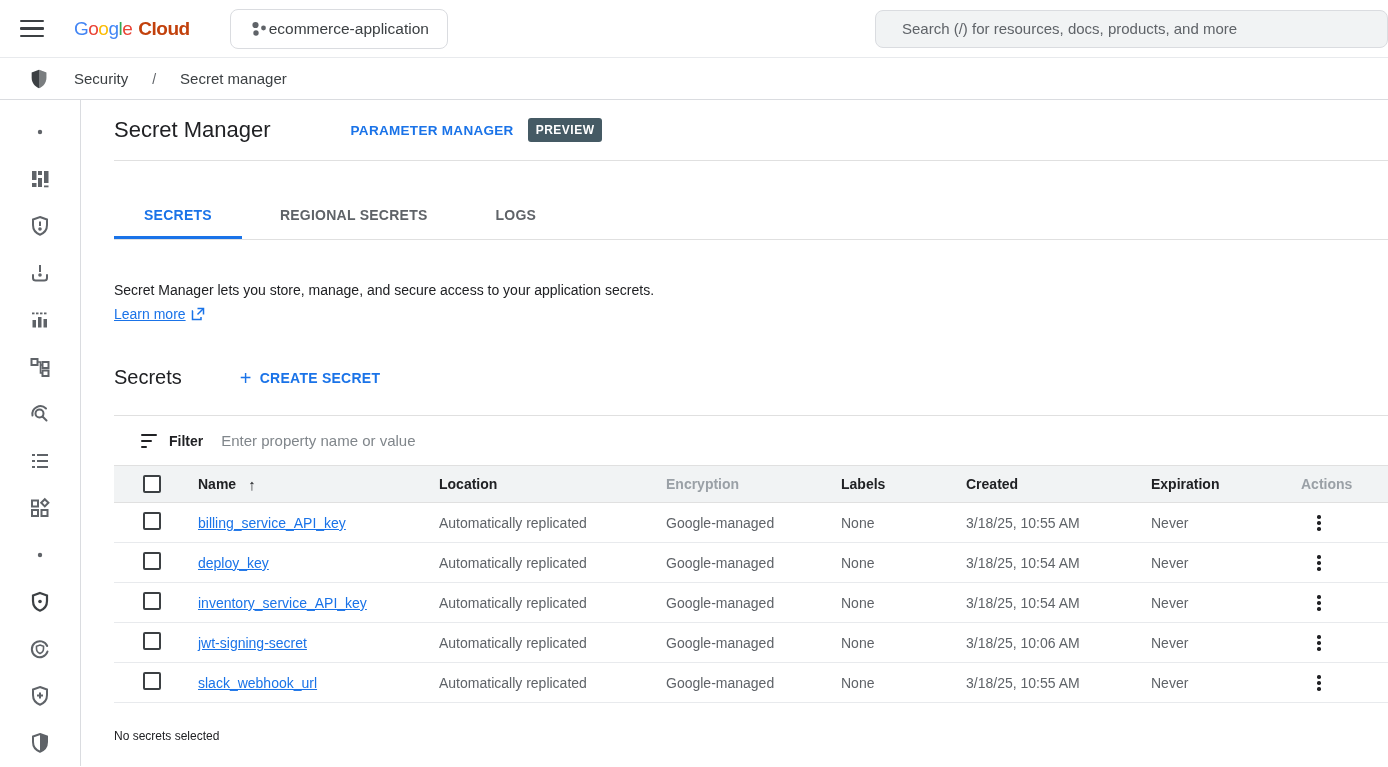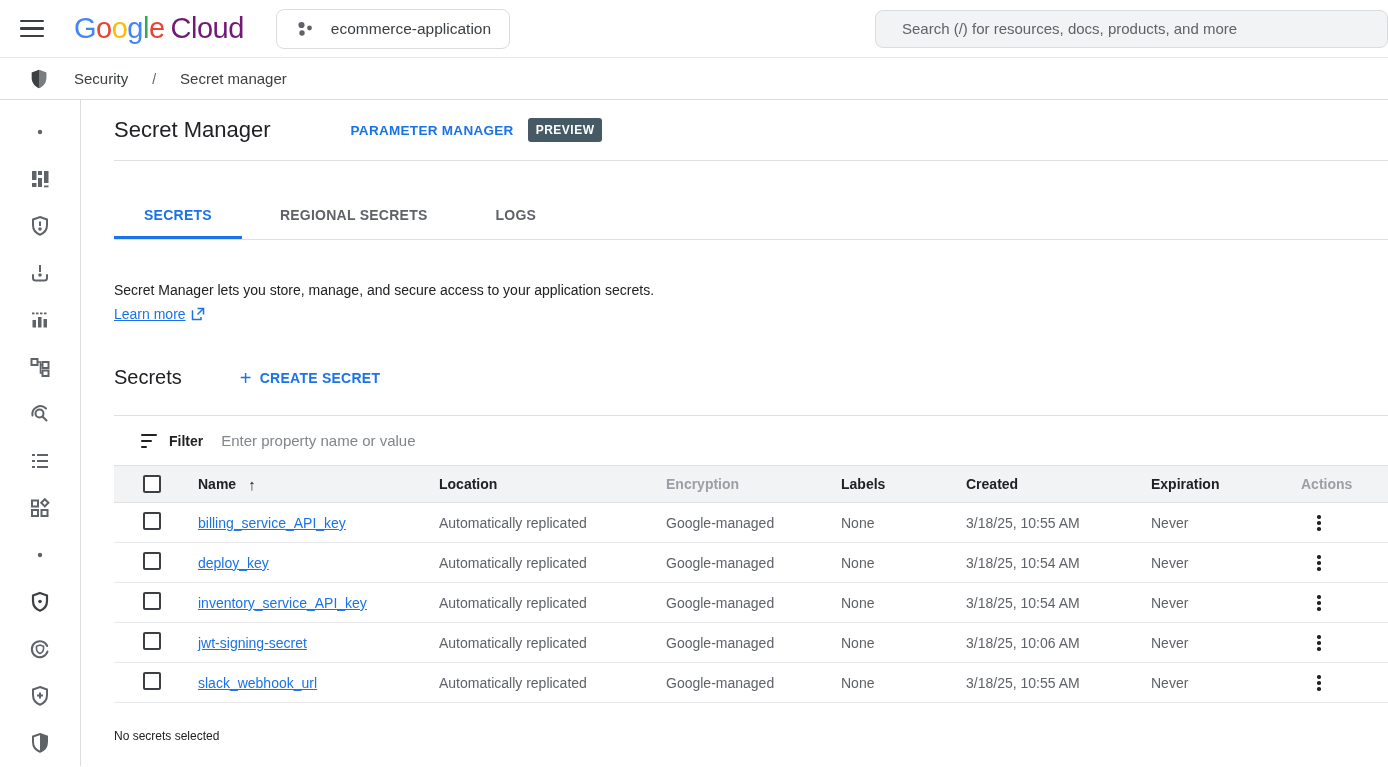--- a/index.html
+++ b/index.html
@@ -6,24 +6,24 @@
   html,body { width:1388px; height:767px; }
   body {
     font-family: "Liberation Sans", "DejaVu Sans", sans-serif;
     background:#fff; color:#202124; overflow:hidden;
   }
   
   .topbar { height:58px; display:flex; align-items:center; border-bottom:1px solid #e8eaed; }
   .hamburger { margin-left:20px; width:28px; height:28px; background:none; border:none; cursor:pointer;
     display:flex; flex-direction:column; justify-content:center; gap:5px; }
   .hamburger i { display:block; width:24px; height:2.5px; background:#3c4043; border-radius:1px; }
-  .logo { display:flex; align-items:baseline; margin-left:26px; font-size:29px; letter-spacing:-0.5px; }
+  .logo { display:flex; align-items:baseline; margin-left:26px; font-size:19px; letter-spacing:-0.5px; }
   .logo .g-word { font-weight:500; }
-  .logo .cloud { color:#701a75; font-weight:400; margin-left:6px; }
-  .project-btn { margin-left:32px; height:40px; display:flex; align-items:center; gap:16px;
+  .logo .cloud { color:#c2410c; font-weight:700; margin-left:6px; }
+  .project-btn { margin-left:40px; height:40px; display:flex; align-items:center; gap:0;
     border:1px solid #dadce0; border-radius:8px; background:#fff; padding:0 18px; cursor:pointer;
     font-size:15.5px; color:#3c4043; font-family:inherit;justify-content:flex-end; }
   .search-box { margin-left:auto; width:513px; height:38px; background:#f1f3f4;
     border:1px solid #dadce0; border-radius:8px; display:flex; align-items:center; }
   .search-box input { border:none; outline:none; background:transparent; width:100%;
     padding:0 10px 0 26px; font-size:15px; color:#0f172a; font-family:inherit; }
   .search-box input::placeholder { color:#5f6368; opacity:1; }
   
   .breadcrumb { height:42px; display:flex; align-items:center; gap:24px;
     padding-left:28px; border-bottom:1px solid #dadce0; }

